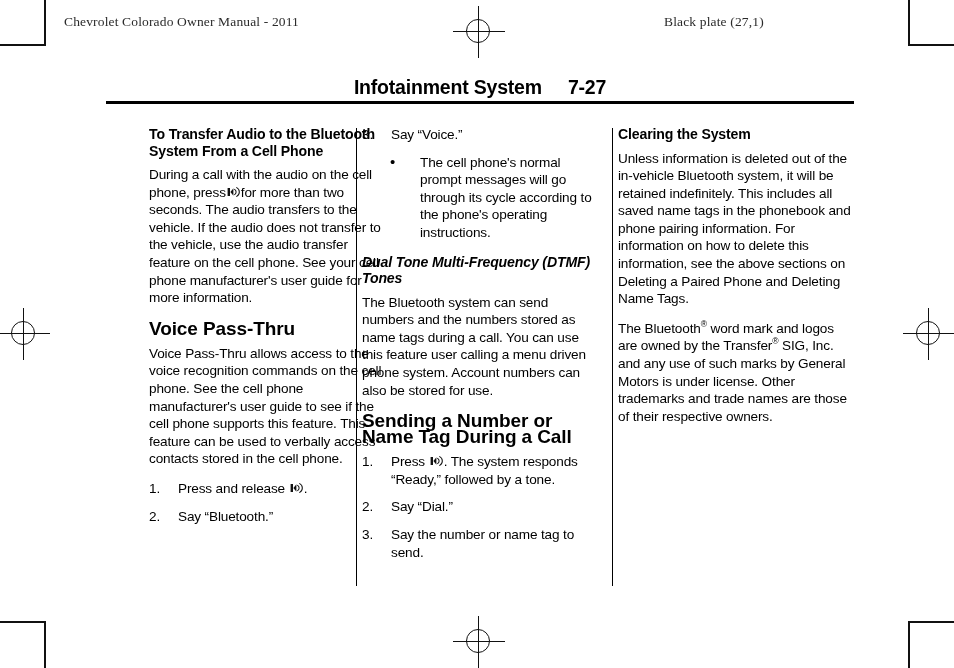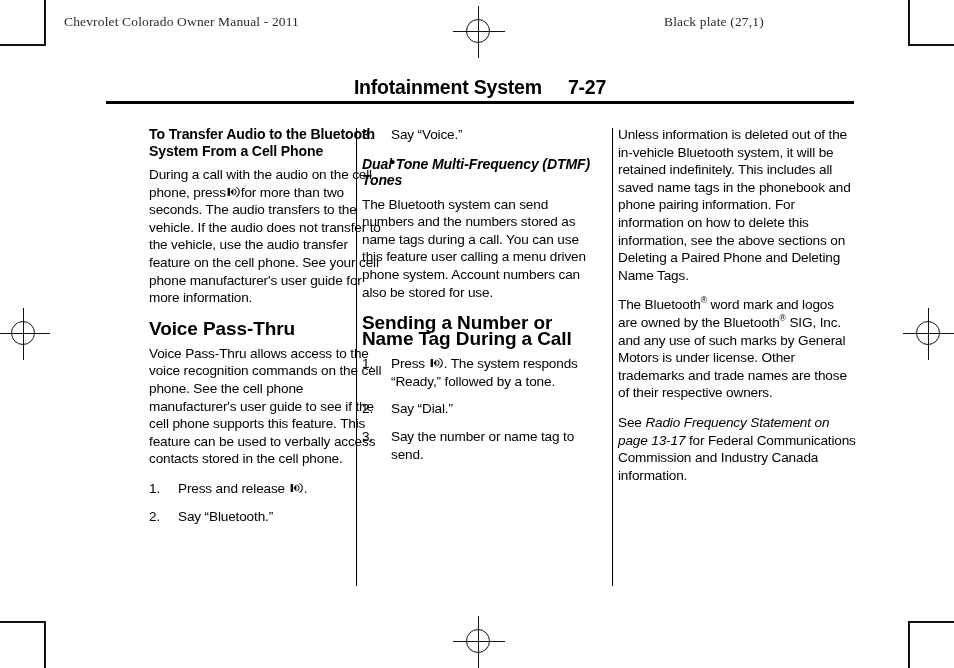--- a/index.html
+++ b/index.html
@@ -285,21 +285,21 @@
   <div class="col" id="col-2">
 
     <ol class="steps">
       <li>
         <span class="num">3.</span><span>Say “Voice.”</span>
       </li>
     </ol>
 
     <ul class="bullets">
       <li>
-        <span class="dot">•</span>
+        <span class="dot">•</span><span>The cell phone's normal prompt messages will go through its cycle according to the phone's operating instructions.</span>
       </li>
     </ul>
 
     <h2 class="sec" style="margin-top:12px;font-style:italic;">Dual Tone Multi-Frequency (DTMF) Tones</h2>
 
     <p class="body">The Bluetooth system can send numbers and the numbers stored as name tags during a call. You can use this feature user calling a menu driven phone system. Account numbers can also be stored for use.</p>
 
     <h3 class="subsec">Sending a Number or Name Tag During a Call</h3>
 
     <ol class="steps">
@@ -316,23 +316,23 @@
       </li>
       <li>
         <span class="num">3.</span><span>Say the number or name tag to send.</span>
       </li>
     </ol>
 
   </div>
 
   <div class="col" id="col-3">
 
+    <h2 class="sec">Clearing the System</h2>
 
     <p class="body">Unless information is deleted out of the in-vehicle Bluetooth system, it will be retained indefinitely. This includes all saved name tags in the phonebook and phone pairing information. For information on how to delete this information, see the above sections on Deleting a Paired Phone and Deleting Name Tags.</p>
 
 
-    <p class="body"><span>The Bluetooth</span><sup class="reg-mark">®</sup><span> word mark and logos are owned by the Bluetooth</span><sup class="reg-mark">®</sup><span> SIG, Inc. and any use of such marks by General Motors is under license. Other trademarks and trade names are those of their respective owners.</span></p>
-
-    <p class="body"><span>See </span><span class="it">Radio Frequency Statement on page 13-17</span><span> for Federal Communications Commission and Industry Canada information.</span></p>
+    <p class="body"><span>The Bluetooth</span><sup class="reg-mark">®</sup><span> word mark and logos are owned by the Transfer</span><sup class="reg-mark">®</sup><span> SIG, Inc. and any use of such marks by General Motors is under license. Other trademarks and trade names are those of their respective owners.</span></p>
+
 
   </div>
 
 </div>
 
 </body></html>

